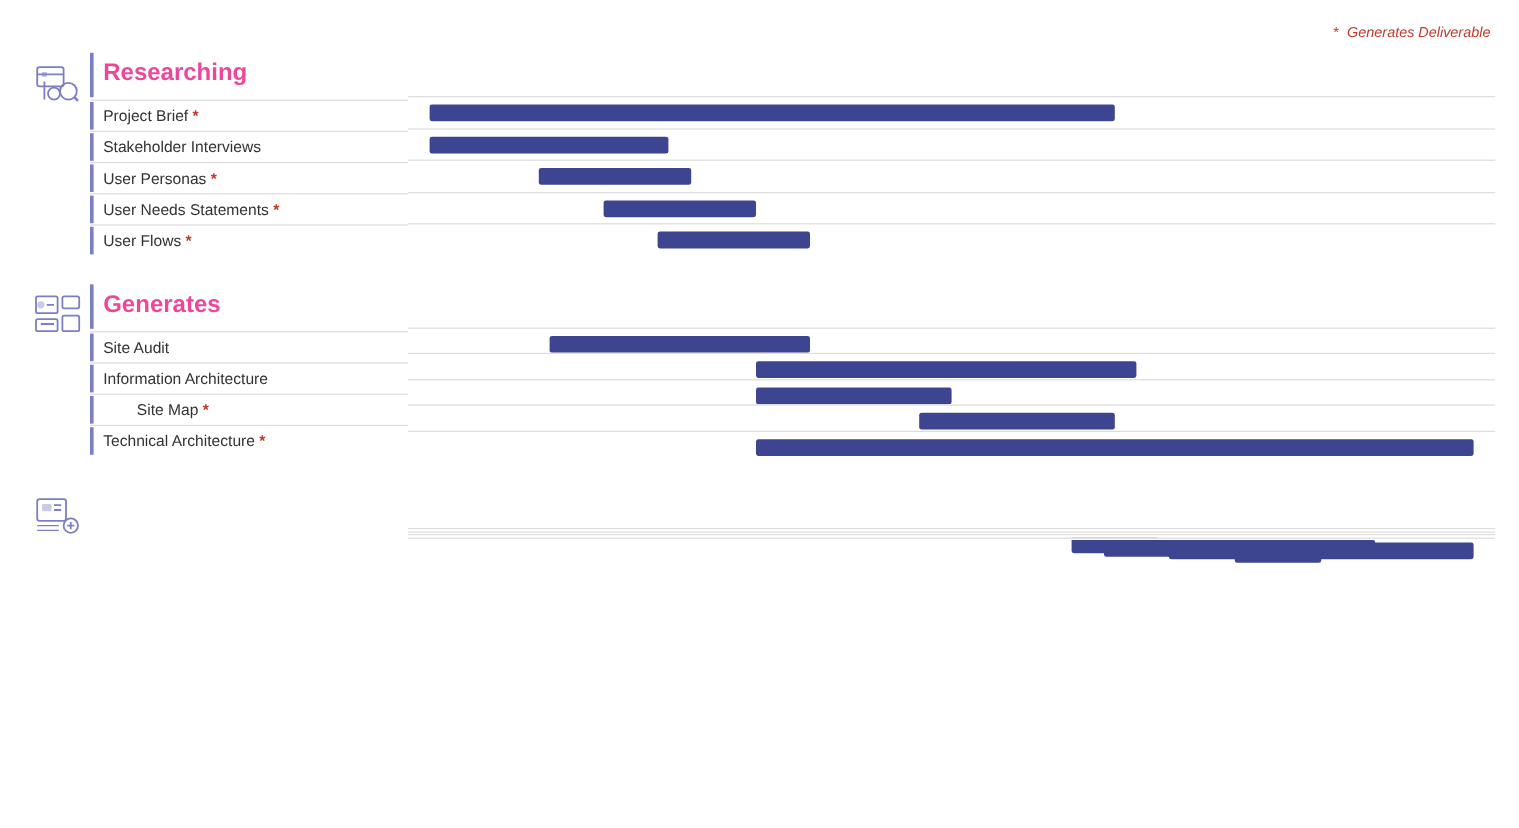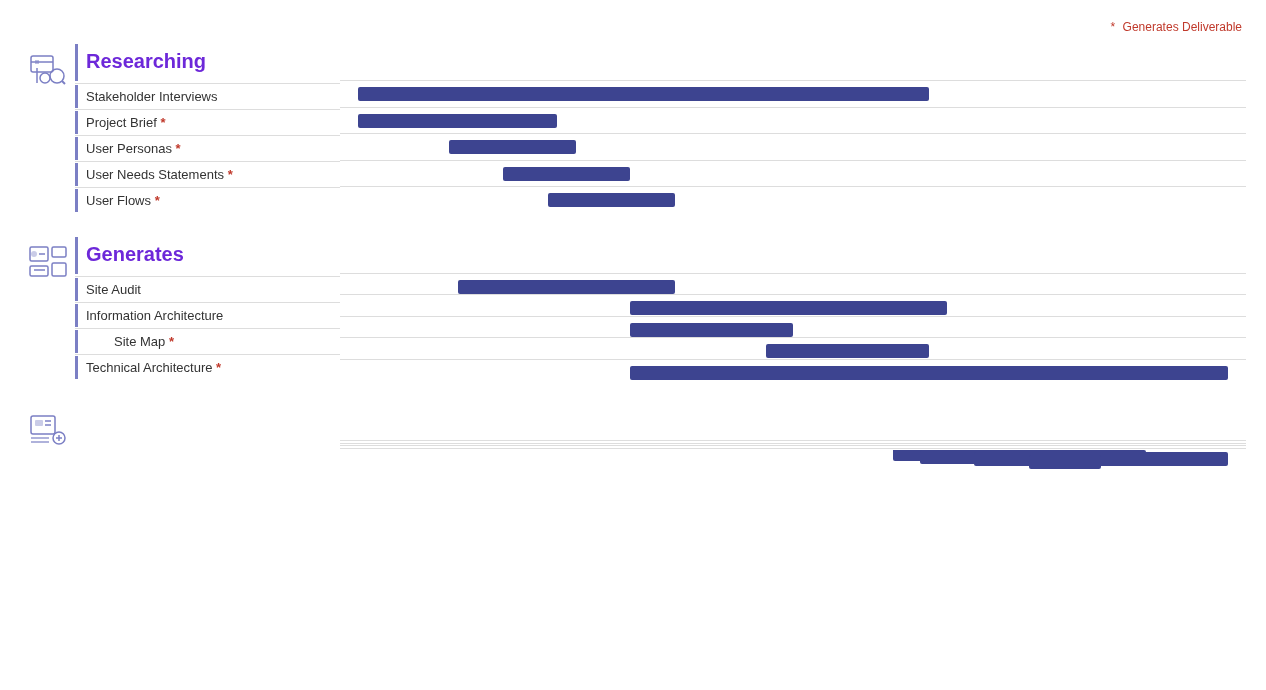--- a/index.html
+++ b/index.html
@@ -9,20 +9,21 @@
       color: #333;
       font-size: 13px;
       padding: 20px;
       width: 1266px;
       min-height: 690px;
     }
 
     .header-note {
       text-align: right;
       color: #555;
+      font-style: italic;
       font-size: 12px;
       margin-bottom: 10px;
     }
     .header-note span {
       color: #c0392b;
       margin-right: 4px;
     }
 
     .section {
       display: flex;
@@ -52,21 +53,21 @@
       height: 42px;
     }
 
     .section-content {
       flex: 1;
     }
 
     .section-title {
       font-size: 20px;
       font-weight: bold;
-      color: #6d28d9;
+      color: #ec4899;
       padding: 6px 0 8px 0;
       border-left: 3px solid #7b7fc4;
       padding-left: 8px;
       margin-bottom: 2px;
     }
 
     .task-row {
       display: flex;
       flex-direction: row;
       align-items: center;
@@ -131,24 +132,24 @@
       <rect x="8" y="12" width="4" height="4" fill="#7b7fc4" opacity="0.5"></rect>
       <circle cx="30" cy="28" r="7" stroke="#7b7fc4" stroke-width="1.5" fill="none"></circle>
       <line x1="35" y1="33" x2="38" y2="36" stroke="#7b7fc4" stroke-width="2"></line>
       <circle cx="18" cy="30" r="5" stroke="#7b7fc4" stroke-width="1.5" fill="none"></circle>
       <line x1="10" y1="20" x2="10" y2="35" stroke="#7b7fc4" stroke-width="1.5"></line>
     </svg>
         </div>
         <div class="section-content">
           <div class="section-title">Researching</div>
           <div class="task-row">
+            <div class="task-label">Project Brief <span class="asterisk">*</span></div>
+          </div>
+          <div class="task-row">
             <div class="task-label">Stakeholder Interviews</div>
-          </div>
-          <div class="task-row">
-            <div class="task-label">Project Brief <span class="asterisk">*</span></div>
           </div>
           <div class="task-row">
             <div class="task-label">User Personas <span class="asterisk">*</span></div>
           </div>
           <div class="task-row">
             <div class="task-label">User Needs Statements <span class="asterisk">*</span></div>
           </div>
           <div class="task-row">
             <div class="task-label">User Flows <span class="asterisk">*</span></div>
           </div>

